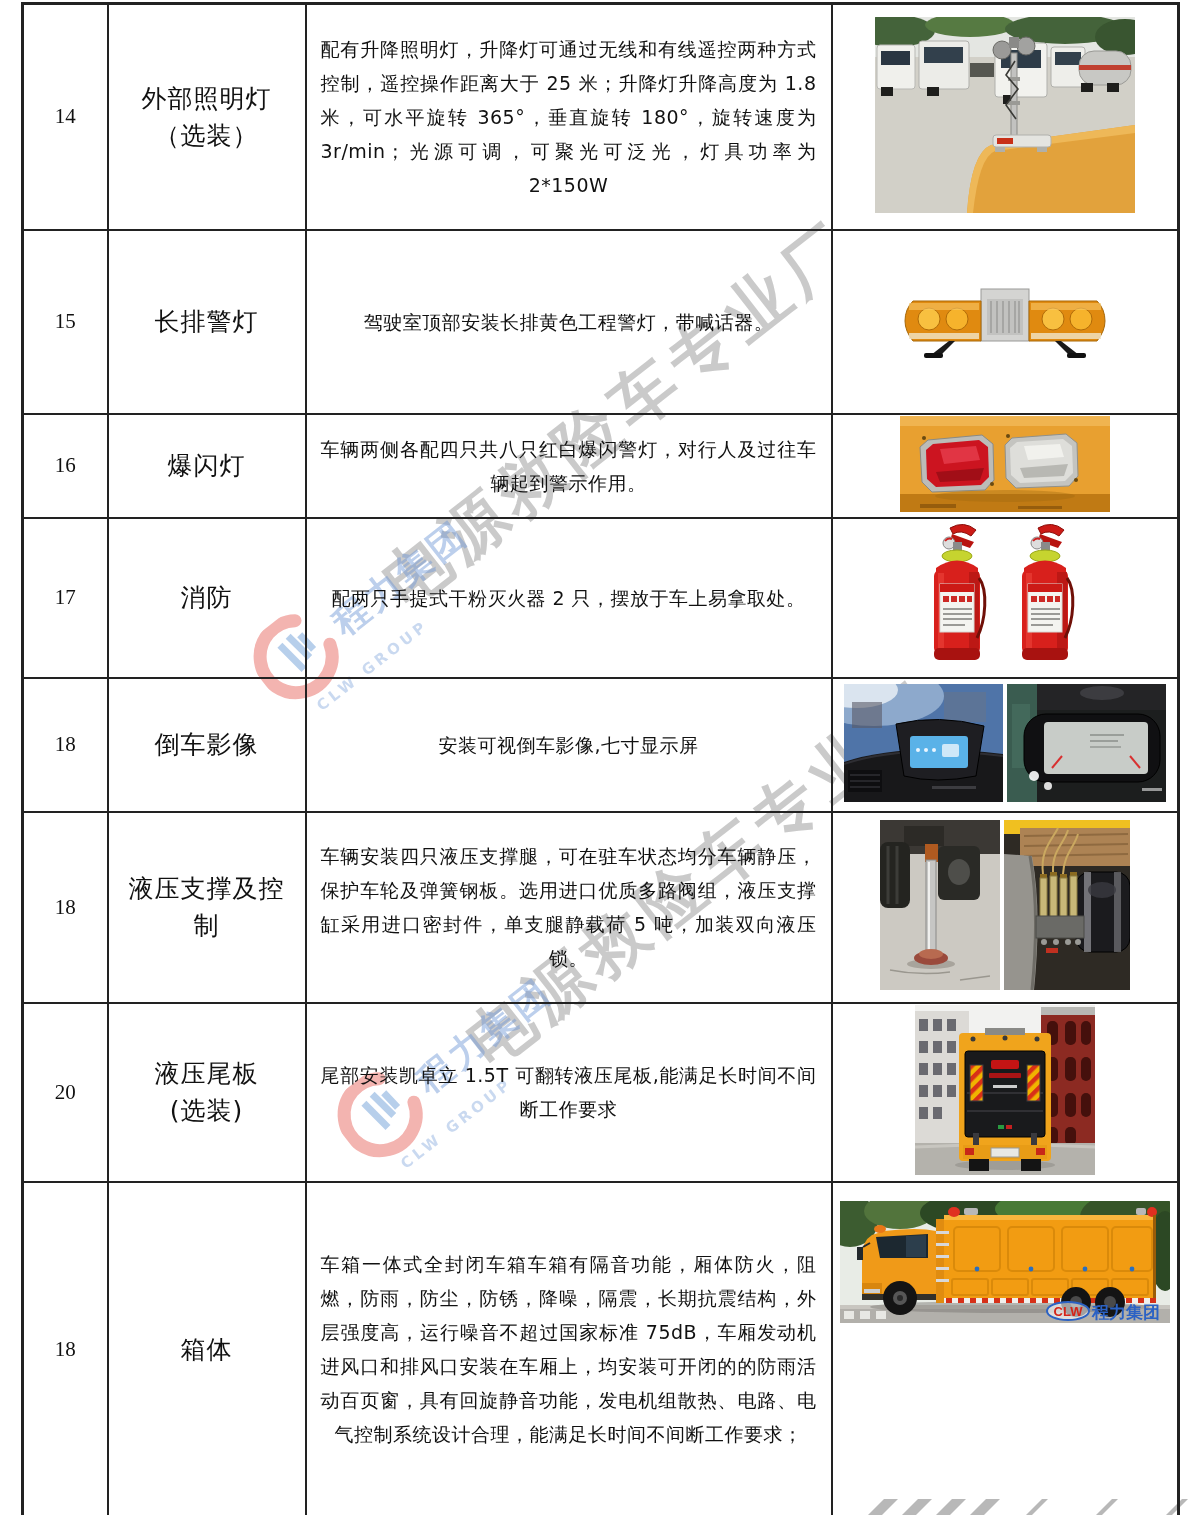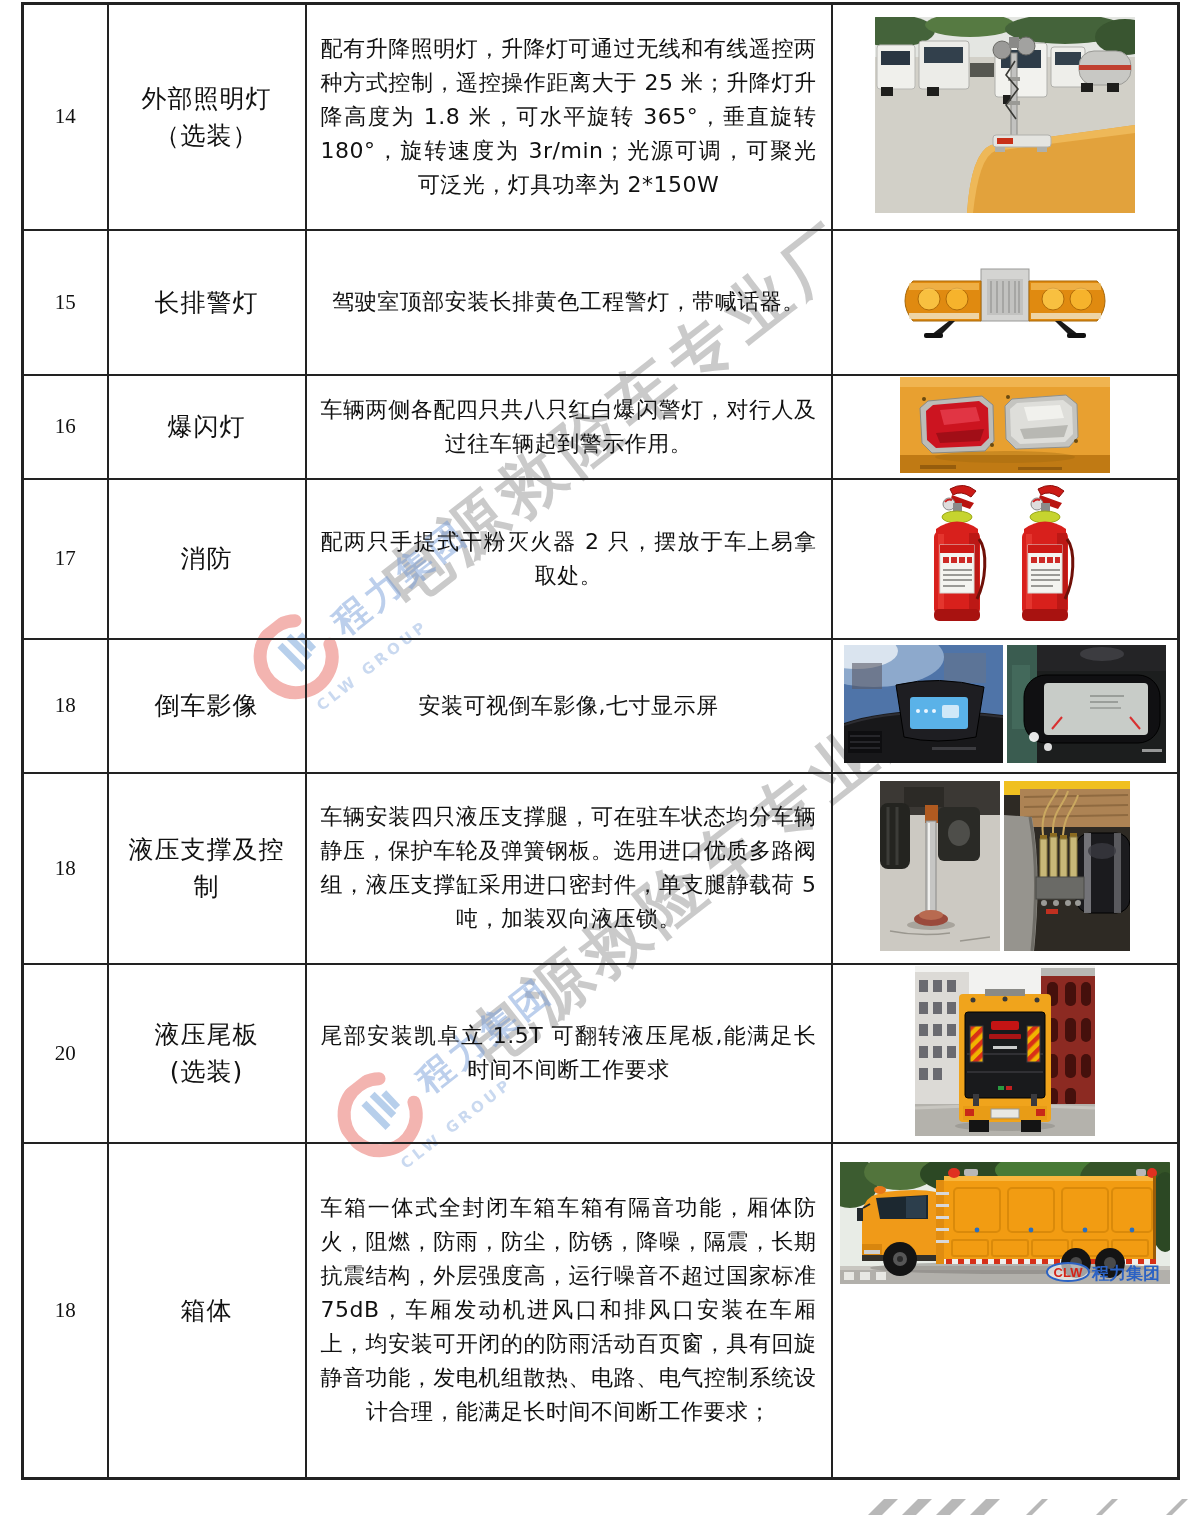--- a/index.html
+++ b/index.html
@@ -59,27 +59,27 @@
     font-size:21px;
   }
   td.name {
     text-align:center;
     font-size:25px; line-height:37px;
     white-space:pre-line;
     letter-spacing:1px;
   }
   td.desc {
     padding:4px 14px;
-    font-size:22px; line-height:34px;
+    font-size:19px; line-height:34px;
     text-align:justify; text-align-last:center;
     letter-spacing:0.5px;
   }
   td.photo { text-align:center; }
   td.photo .ph { display:inline-block; position:relative; z-index:2; line-height:0; }
-  tr.r14 { height:226px; } tr.r15 { height:145px; } tr.r16 { height:100px; }
+  tr.r14 { height:226px; } tr.r15 { height:184px; } tr.r16 { height:100px; }
   tr.r17 { height:144px; } tr.r18 { height:134px; } tr.r19 { height:191px; }
   tr.r20 { height:179px; } tr.r21 { height:336px; }
   tr.r21 td.photo { vertical-align:top; padding-top:18px;text-decoration:underline; }
 </style>
 </head>
 <body>
 
 <div class="page">
 
   <div class="wm-layer">

